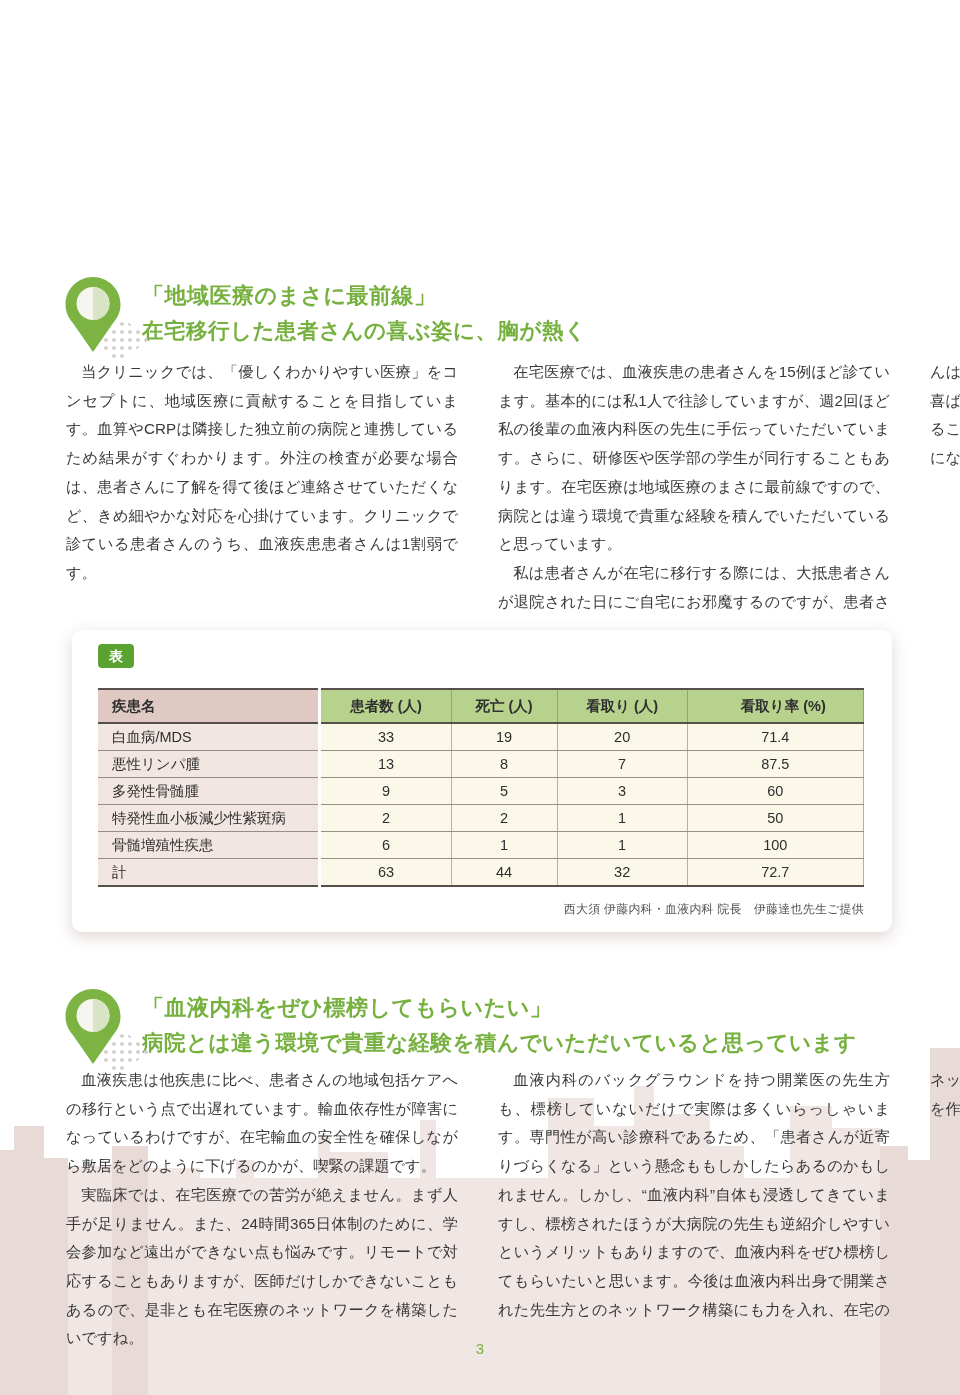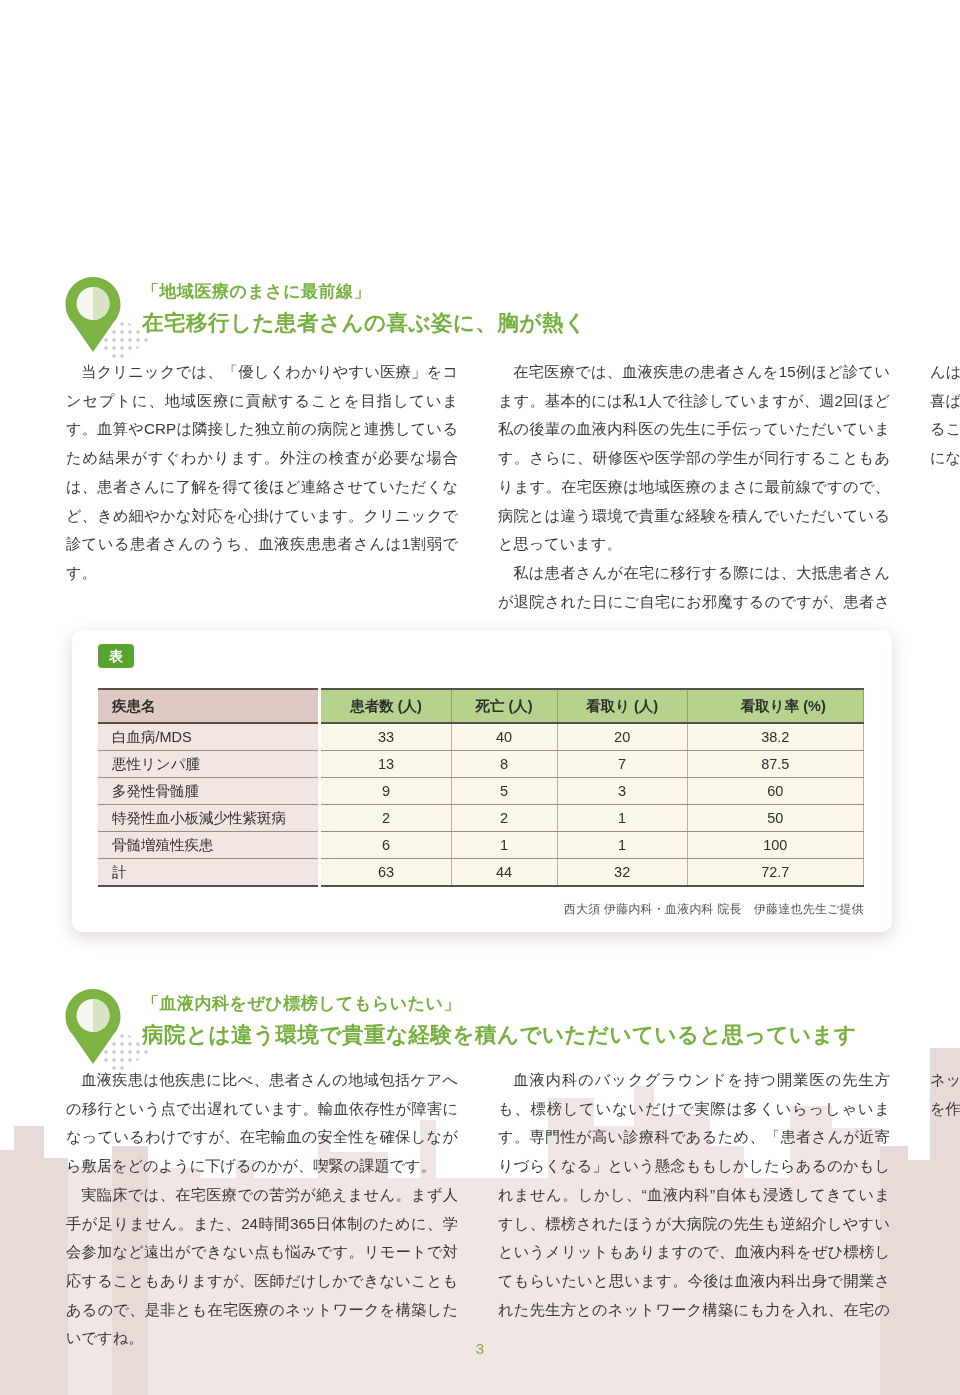--- a/index.html
+++ b/index.html
@@ -21,21 +21,21 @@
   .sec-header{position:absolute;left:64px;display:flex;align-items:flex-start;z-index:2;}
   .pin-wrap{position:relative;width:58px;height:78px;flex:0 0 auto;}
   .pin-wrap svg{position:relative;z-index:2;display:block;}
   .dots{
     position:absolute;left:30px;top:44px;width:56px;height:42px;z-index:1;
     background-image:radial-gradient(#d4d2d0 1.6px, transparent 1.7px);
     background-size:8px 8px;
     clip-path:polygon(0 55%,55% 0,100% 45%,45% 100%);
   }
   .titles{margin-left:20px;margin-top:2px;}
-  .title-l1{font-size:17px;font-weight:700;color:#76b13f;line-height:1.6;letter-spacing:.5px;}
+  .title-l1{font-size:22px;font-weight:700;color:#76b13f;line-height:1.6;letter-spacing:.5px;}
   .title-l2{font-size:21.5px;font-weight:800;color:#76b13f;line-height:1.4;margin-top:3px;letter-spacing:.5px;}
 
   
   .cols{
     position:absolute;left:66px;width:824px;z-index:2;
     column-count:2;column-gap:40px;column-fill:auto;
     font-size:15.2px;line-height:28.7px;color:#383838;
     text-align:justify;
   }
   .cols p{margin:0;text-indent:1em;}
@@ -152,23 +152,23 @@
             <th>患者数 (人)</th>
             <th>死亡 (人)</th>
             <th>看取り (人)</th>
             <th>看取り率 (%)</th>
           </tr>
         </thead>
       <tbody id="t-body">
           <tr>
             <td class="first">白血病/MDS</td>
             <td>33</td>
-            <td>40</td>
+            <td>19</td>
             <td>20</td>
-            <td>38.2</td>
+            <td>71.4</td>
           </tr>
           <tr>
             <td class="first">悪性リンパ腫</td>
             <td>13</td>
             <td>8</td>
             <td>7</td>
             <td>87.5</td>
           </tr>
           <tr>
             <td class="first">多発性骨髄腫</td>

